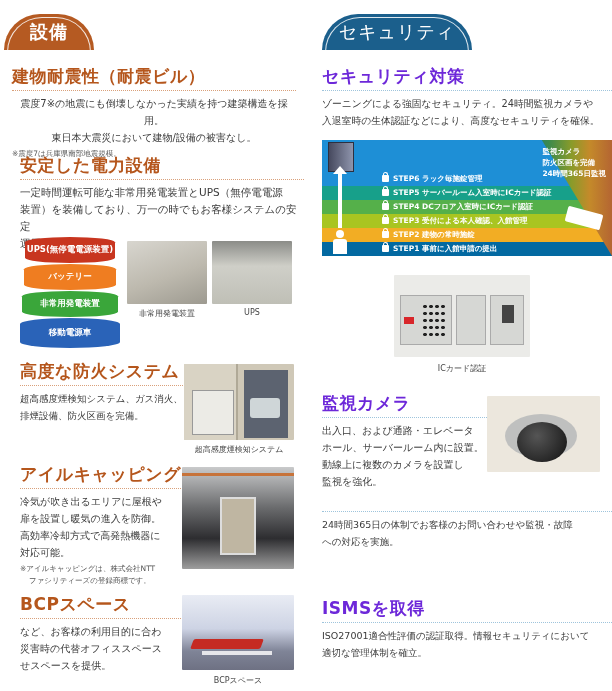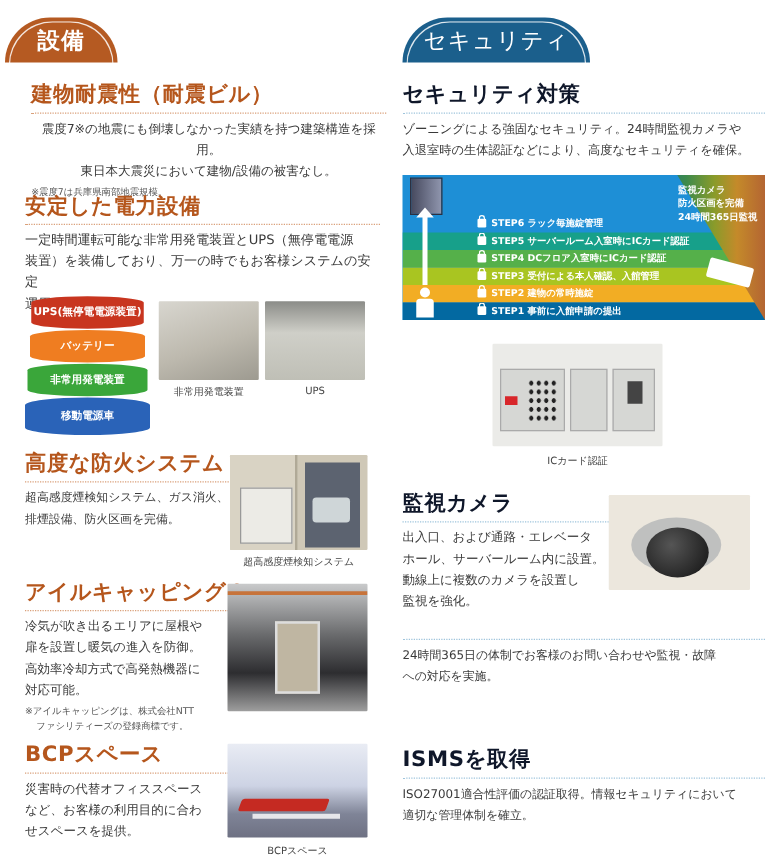--- a/index.html
+++ b/index.html
@@ -22,21 +22,21 @@
       content: ""; position: absolute; left: 3px; right: 3px; top: 3px; bottom: -2px;
       border: 1.5px solid rgba(255,255,255,0.85); border-bottom: none;
       border-radius: 38px 38px 0 0;
     }
     .tab-left { left: 4px; width: 90px; background: #b55a22; }
     .tab-right { left: 10px; width: 150px; background: #1b5f8c; font-weight: normal; text-align: center; }
 
     .sec { position: absolute; }
     .sec-title { font-weight: bold; font-size: 17px; line-height: 22px; white-space: nowrap; letter-spacing: 0.5px; }
     .left .sec-title { color: #b5561c; }
-    .right .sec-title { color: #0f172a; }
+    .right .sec-title { color: #6d28d9; }
     .rule { height: 0; border-top: 1px dotted; margin: 3px 0 4px 0; }
     .left .rule { border-color: #d9a07a; }
     .right .rule { border-color: #9ec4dc; }
     .body-text { font-size: 10.5px; line-height: 17px; color: #3a3a3a; }
     .note { font-size: 7.5px; line-height: 12px; color: #555; margin-top: 2px; }
     .caption { font-size: 8px; color: #444; text-align: center; margin-top: 3px; }
 
     .photo { position: absolute; border-radius: 1px; overflow: hidden; }
     .ph-gen { background: linear-gradient(160deg,#d8d6cf 0%,#bdb9ae 55%,#9d9a90 100%); }
     .ph-ups { background: linear-gradient(180deg,#8b8c88 0%,#cfcfc8 40%,#bfbfb6 100%); }
@@ -75,21 +75,21 @@
     .cam-icon { position: absolute; right: 10px; top: 70px; width: 36px; height: 16px; background: #fff; border-radius: 2px; transform: rotate(15deg); }
   </style>
 </head>
 <body>
 
 <div class="col col-left left">
   <div class="tab tab-left">
     <span>設備</span>
   </div>
 
-  <div class="sec" style="left:25px; top:65px; width:284px;">
+  <div class="sec" style="left:12px; top:65px; width:284px;">
     <div class="sec-title">建物耐震性（耐震ビル）</div>
     <div class="rule"></div>
     <div class="body-text" style="font-size:10px;text-align:center;">
       <div>震度7※の地震にも倒壊しなかった実績を持つ建築構造を採用。</div>
       <div>東日本大震災において建物/設備の被害なし。</div>
     </div>
     <div class="note">※震度7は兵庫県南部地震規模。</div>
   </div>
 
   <div class="sec" style="left:20px; top:154px; width:284px;">
@@ -146,22 +146,22 @@
   </div>
   <div class="photo ph-aisle" style="left:182px; top:467px; width:112px; height:102px;">
     <div style="position:absolute; left:0; top:6px; width:100%; height:3px; background:#c7733a;"></div>
     <div style="position:absolute; left:38px; top:30px; width:36px; height:58px; border:2px solid #ddd; background:#bfb6a2;"></div>
   </div>
 
   <div class="sec" style="left:20px; top:593px; width:165px;">
     <div class="sec-title">BCPスペース</div>
     <div class="rule"></div>
     <div class="body-text" style="font-size:10px;">
+      <div>など、お客様の利用目的に合わ</div>
       <div>災害時の代替オフィススペース</div>
-      <div>など、お客様の利用目的に合わ</div>
       <div>せスペースを提供。</div>
     </div>
   </div>
   <div class="photo ph-bcp" style="left:182px; top:595px; width:112px; height:75px;">
     <div style="position:absolute; left:10px; top:44px; width:70px; height:10px; background:#c52a22; border-radius:2px; transform:skewX(-20deg);"></div>
     <div style="position:absolute; left:20px; top:56px; width:70px; height:4px; background:#e6e6ea;"></div>
   </div>
   <div class="caption" style="position:absolute; left:182px; top:672px; width:112px;">BCPスペース</div>
 </div>
 

